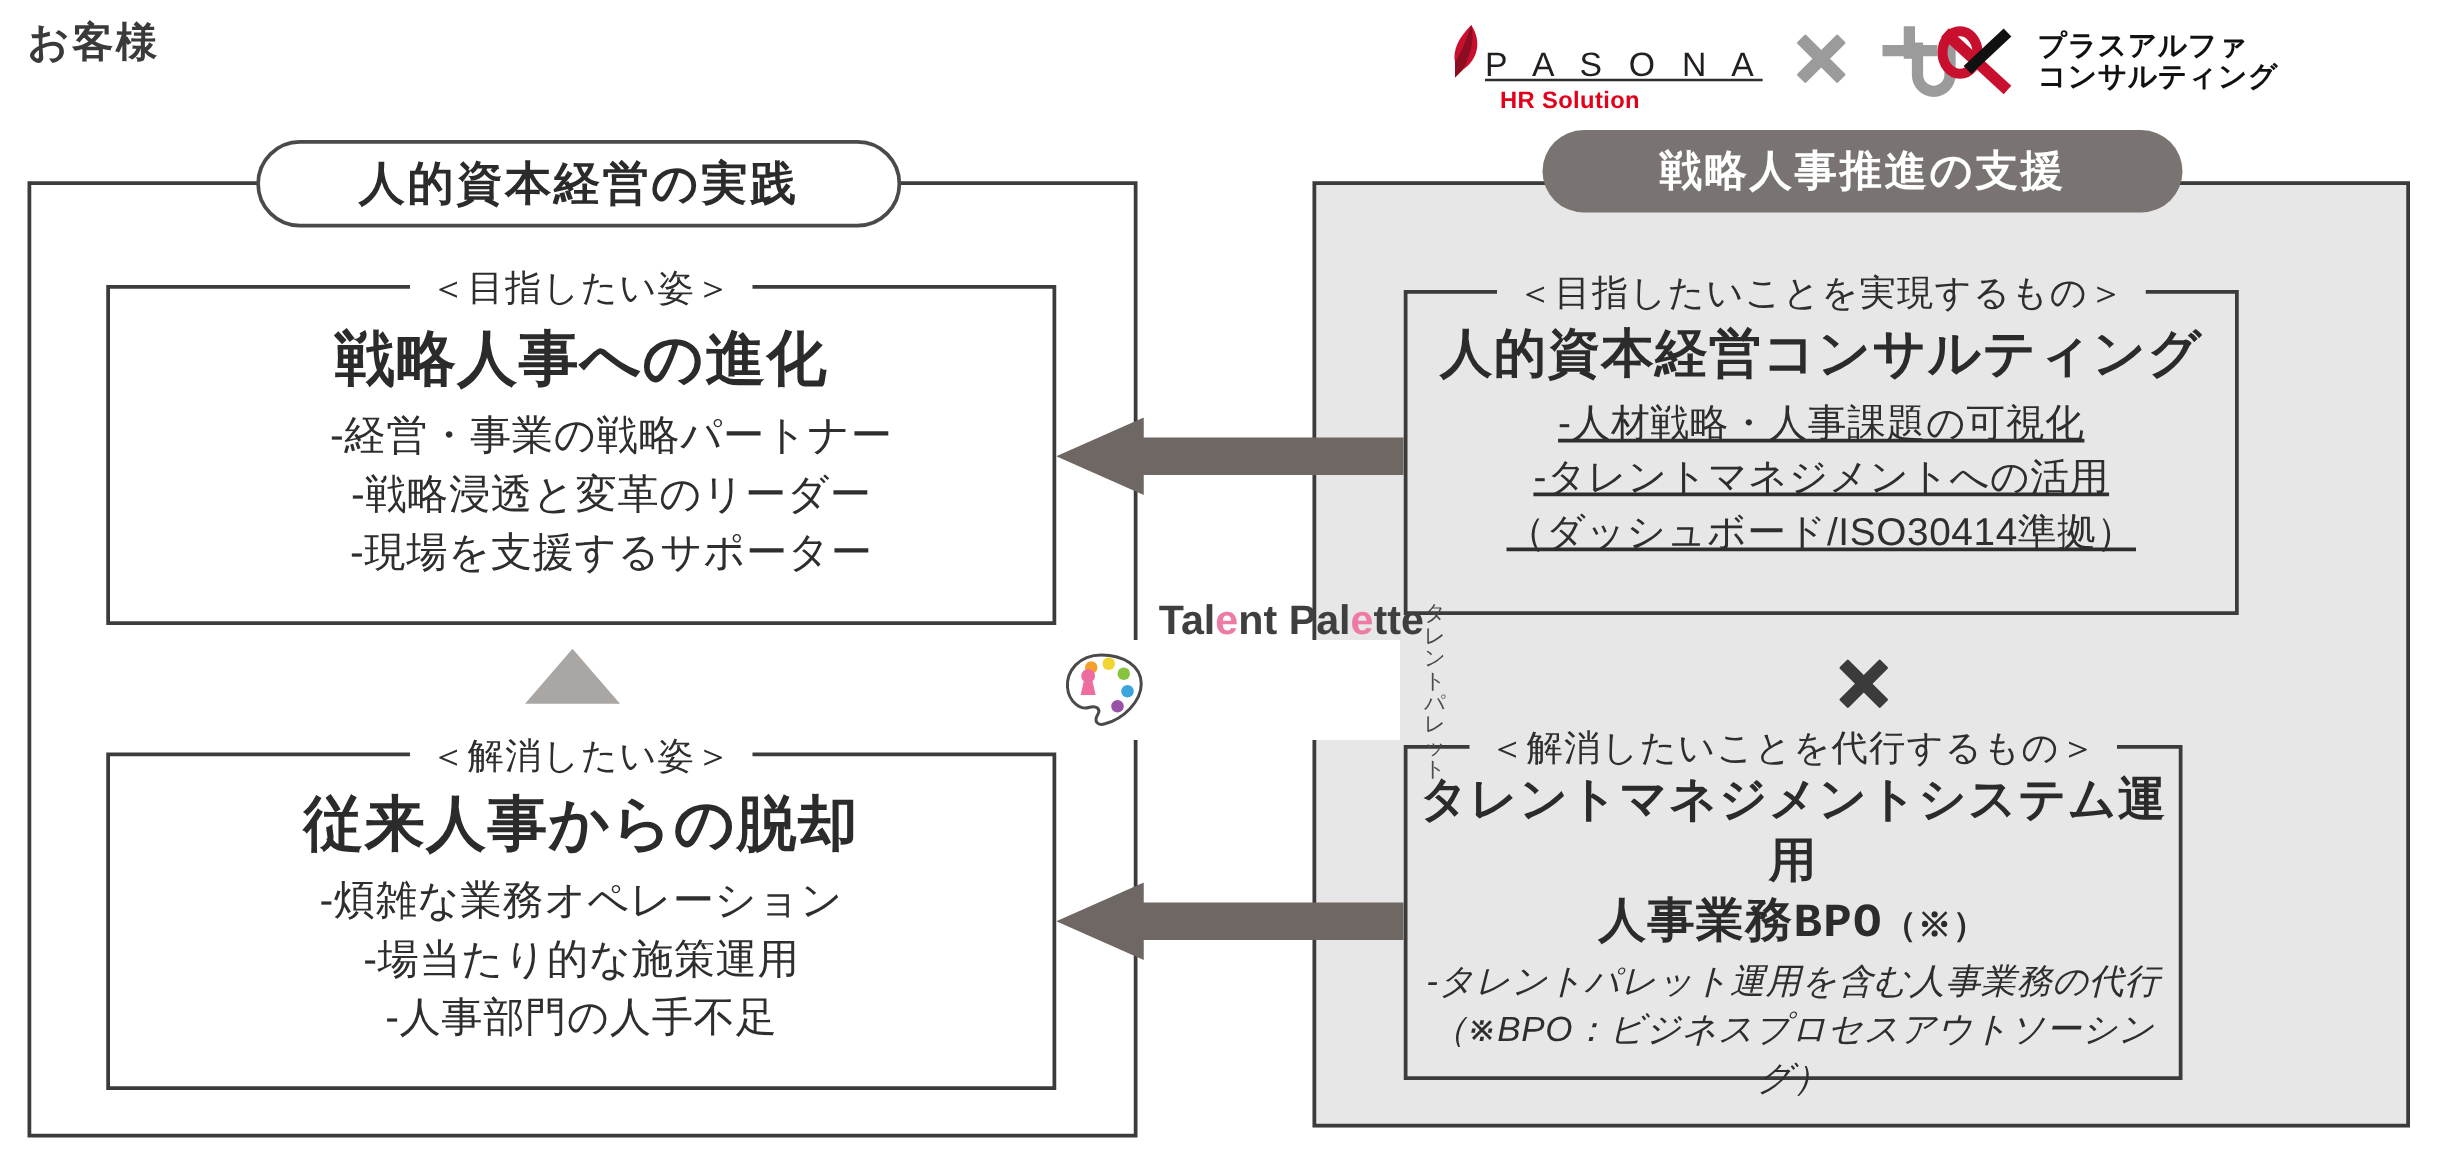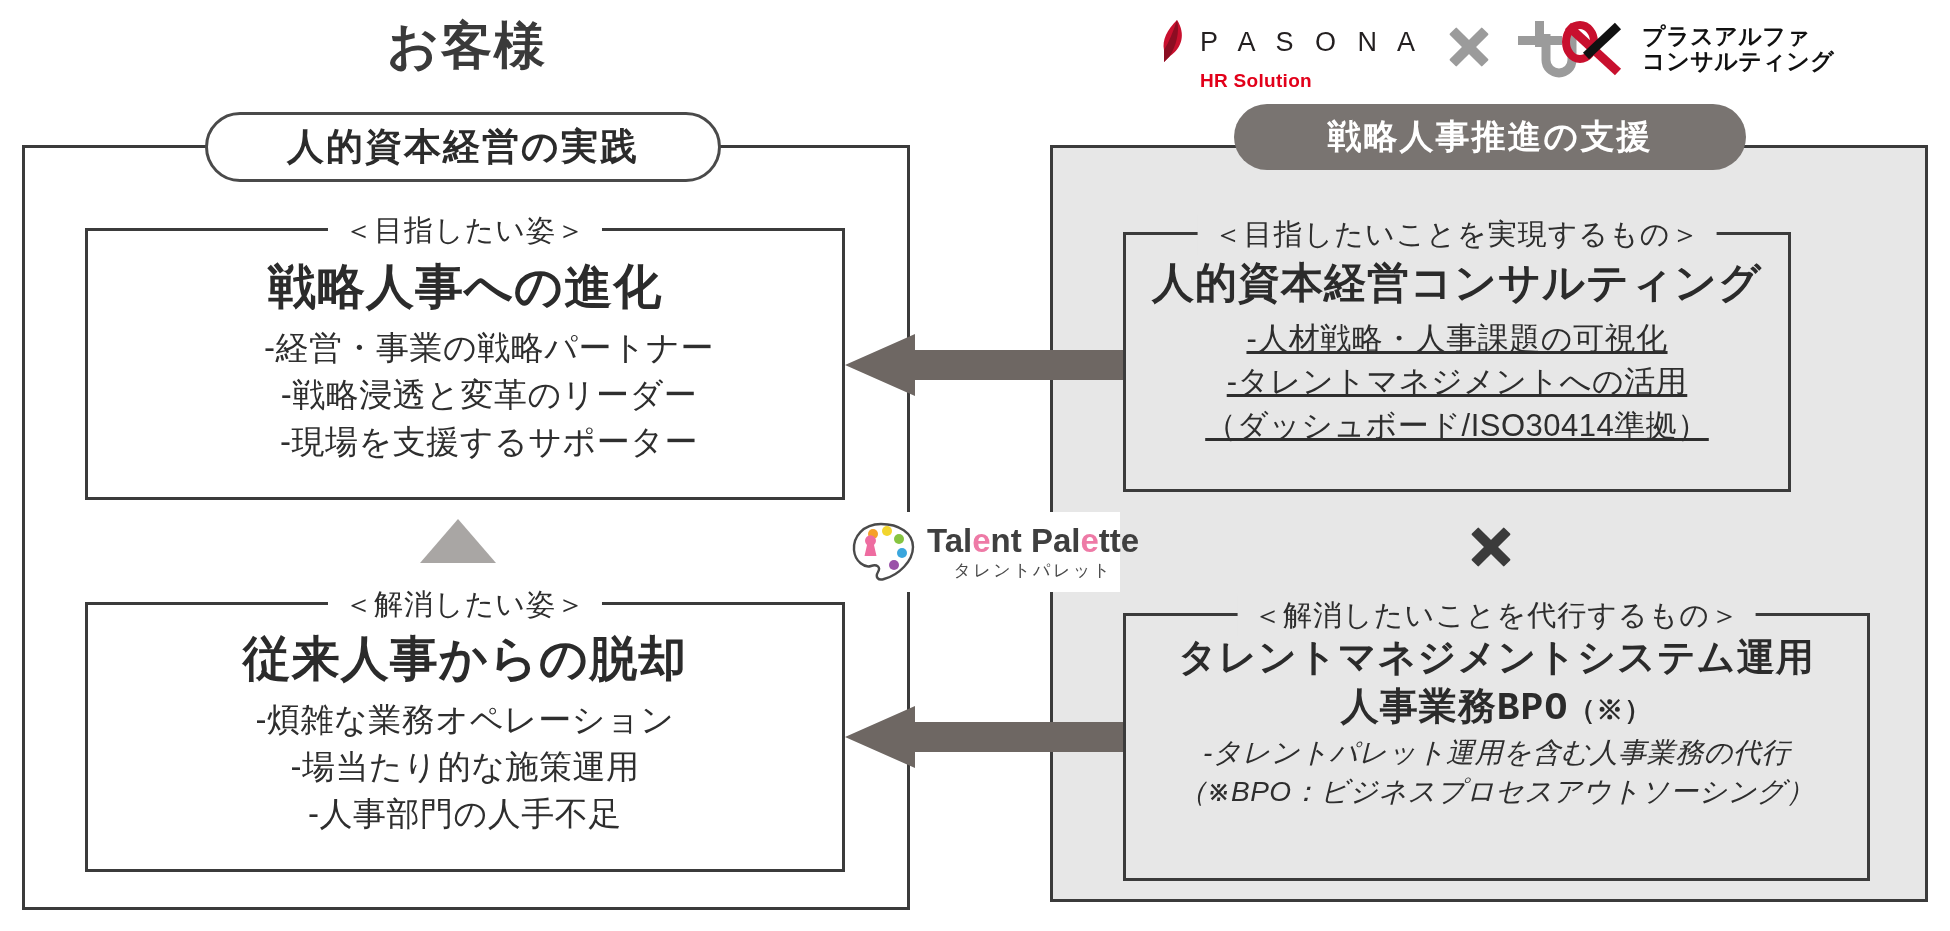--- a/index.html
+++ b/index.html
@@ -33,22 +33,23 @@
   }
   .pasona-block {
     display: flex;
     flex-direction: column;
     align-items: flex-start;
     justify-content: center;
     line-height: 1;
   }
   .pasona-row {
     display: flex;
-    align-items: center;
-    gap: 14px;
+    align-items: flex-end;
+    gap: 2px;
+    text-decoration: underline;
   }
   .pasona-mark {
     width: 26px;
     height: 48px;
     position: relative;
   }
   .pasona-word {
     font-size: 27px;
     letter-spacing: 7px;
     color: #231f20;
@@ -98,22 +99,21 @@
     color: #111111;
     letter-spacing: 0.5px;
   }
 
   
   #customer-title {
     position: absolute;
     left: 22px;
     top: 12px;
     width: 890px;
-    text-align: center;
-    font-size: 51px;
+    font-size: 33px;
     font-weight: 700;
     color: #3a3a3a;
     letter-spacing: 2px;
   }
 
   
   .panel {
     position: absolute;
     box-sizing: border-box;
     border: 3px solid #3b3b3b;
@@ -216,21 +216,21 @@
   #box-ll .fbox-head { font-size: 48px; margin-bottom: 6px; }
   #box-ll .fbox-line { font-size: 33px; line-height: 1.42; }
 
   
   #box-ru { left: 1123px; top: 232px; width: 668px; height: 260px; background:#e7e7e7; }
   #box-ru .fbox-body { top: 20px; }
   #box-ru .fbox-head { font-size: 42px; margin-bottom: 6px; }
   #box-ru .fbox-line { font-size: 31px; line-height: 1.40; text-decoration: underline; }
 
   
-  #box-rl { left: 1123px; top: 613px; width: 747px; height: 268px; background:#e7e7e7; }
+  #box-rl { left: 1123px; top: 596px; width: 623px; height: 268px; background:#e7e7e7; }
   #box-rl .fbox-body { top: 20px; }
   #box-rl .fbox-head { font-size: 38px; line-height: 1.28; font-family: Liberation Mono, monospace; }
   #box-rl .fbox-head .small-note { font-size: 27px; font-weight: 700; }
   #box-rl .fbox-line { font-size: 28px; line-height: 1.40; font-style: italic; }
 
   
   #sep-x {
     position: absolute;
     left: 1468px;
     top: 524px;
@@ -278,21 +278,21 @@
     width: 275px;
     height: 80px;
     background: #ffffff;
     display: flex;
     align-items: center;
     gap: 10px;
     padding-left: 6px;
     box-sizing: border-box;
   }
   .tp-mark { width: 66px; height: 62px; flex: none; }
-  .tp-text { display: flex; flex-direction: column; line-height: 1.05; justify-content: center; }
+  .tp-text { display: flex; flex-direction: row; line-height: 1.05; justify-content: center; }
   .tp-name {
     font-size: 33px;
     font-weight: 600;
     color: #3f3f3f;
     letter-spacing: 0px;
     white-space: nowrap;
   }
   .tp-name .pink { color: #ee7aa6; }
   .tp-kana {
     font-size: 17px;

